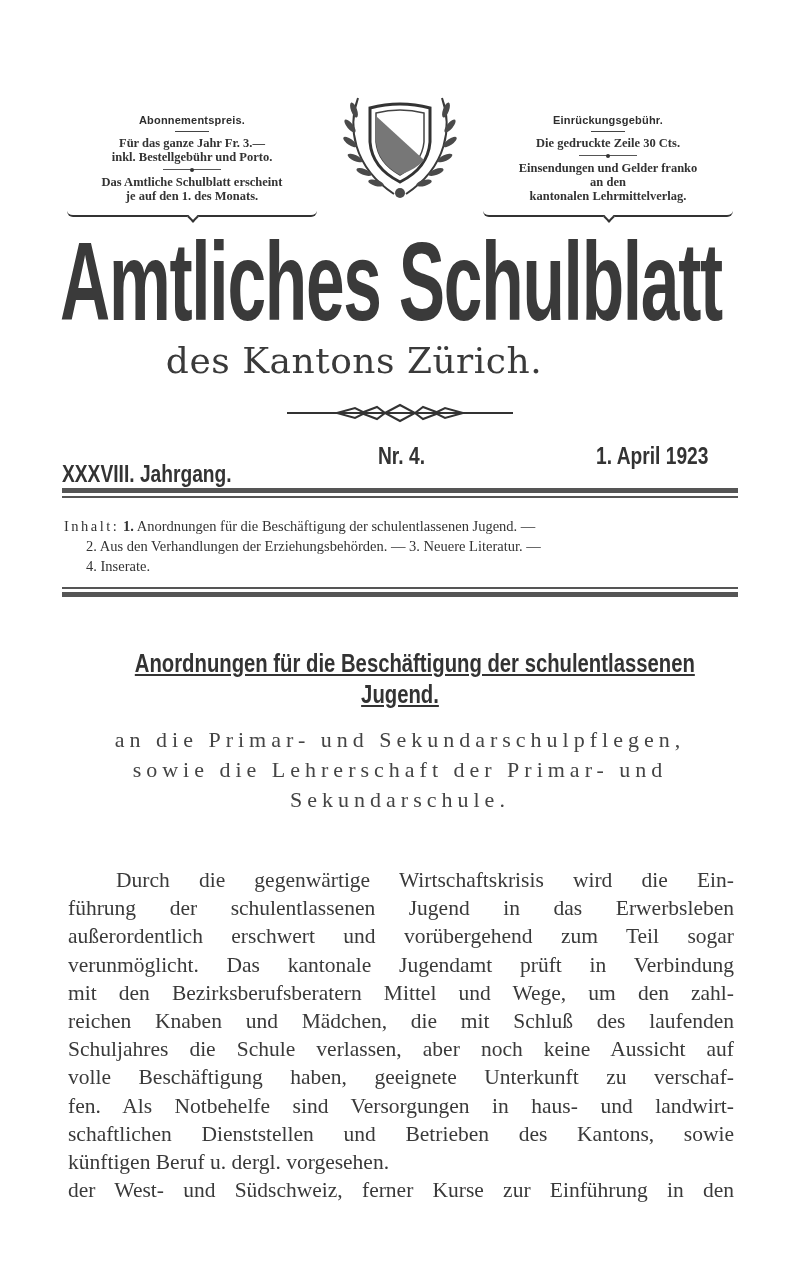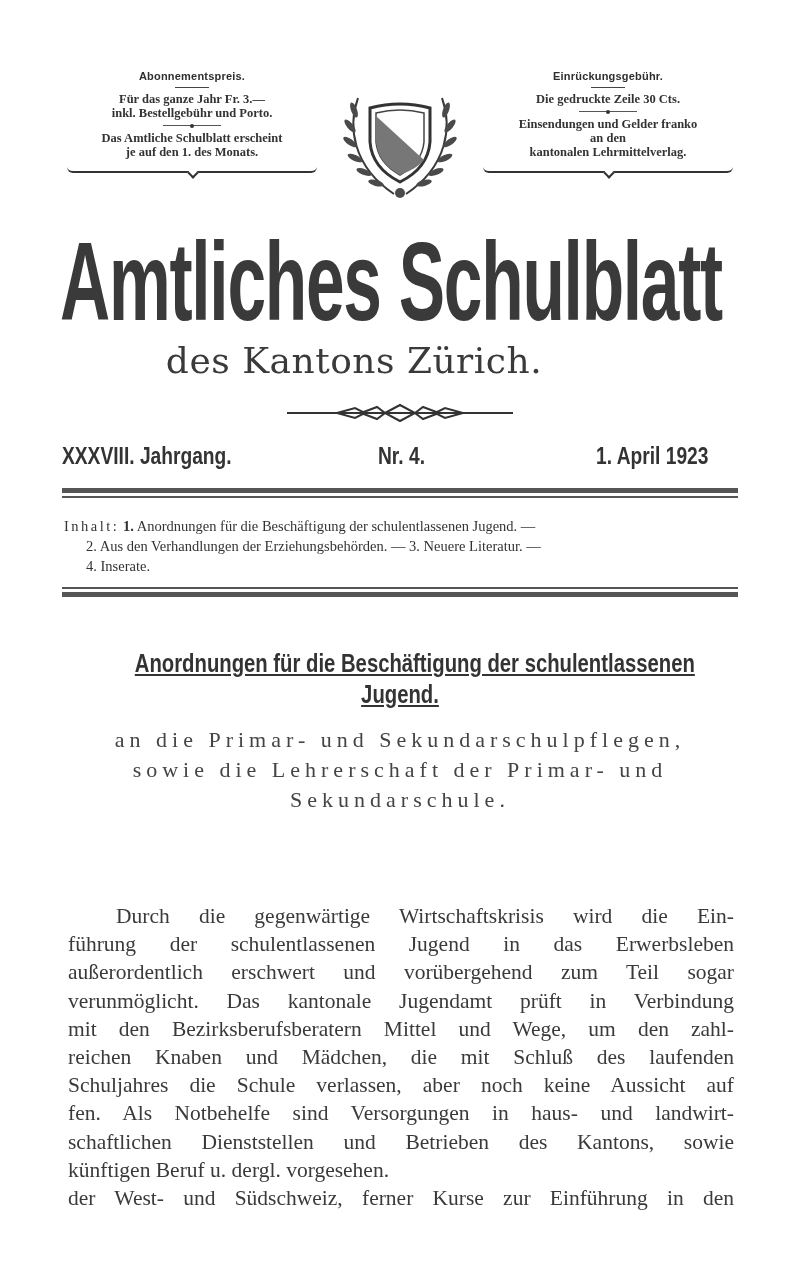--- a/index.html
+++ b/index.html
@@ -1,21 +1,21 @@
 <!DOCTYPE html>
 <html><head>
 <meta charset="utf-8">
 <style>
   html, body { margin: 0; padding: 0; }
   body {
     width: 800px; height: 1271px; background: #ffffff; position: relative;
     color: #2e2e2e; font-family: "DejaVu Serif", serif; overflow: hidden;
   }
   .abs { position: absolute; }
-  .sans-bold { font-family: "Liberation Sans", sans-serif; font-weight: bold; }
+  .sans-bold { font-family: "Liberation Sans", sans-serif; font-weight: bold; margin-top: 44px; }
   .cond { font-family: "Liberation Sans", sans-serif; font-weight: bold; display: inline-block; transform-origin: left center; }
 
   
   .hbox { position: absolute; top: 70px; width: 260px; text-align: center; }
   .hbox .title { font-size: 11px; letter-spacing: 0.2px; }
   .hbox .short-rule { width: 34px; height: 1px; background: #444; margin: 5px auto 4px; }
   .hbox .line { font-size: 12.5px; line-height: 14px; font-family: "Liberation Serif", serif; font-weight: bold; color: #333; }
   .dot-rule { position: relative; width: 58px; height: 1px; background: #555; margin: 5px auto 5px; }
   .dot-rule::after { content: ""; position: absolute; left: 50%; top: -1.5px; width: 4px; height: 4px; margin-left: -2px; border-radius: 50%; background: #333; }
   .brace { position: relative; width: 250px; height: 6px; margin: 6px auto 0; border-bottom: 2px solid #333; border-radius: 0 0 6px 6px; }
@@ -39,21 +39,21 @@
   .toc .indent { padding-left: 22px; }
   .toc .label { letter-spacing: 2.5px; }
   .toc .lb { font-weight: bold; }
 
   .article-title { left: 60px; width: 680px; top: 648px; text-align: center; color: #333; font-size: 26px; line-height: 31px; text-decoration: underline; }
   .article-title .t { display: block; transform: scaleX(0.78); white-space: nowrap; }
 
   .circular { left: 60px; width: 680px; top: 725px; text-align: center; font-family: "Liberation Serif", serif; font-size: 22px; line-height: 30px; letter-spacing: 5px; color: #444; }
   .circular div { white-space: nowrap; }
 
-  .body-text { left: 68px; width: 666px; top: 866px; font-family: "Liberation Serif", serif; font-size: 21.5px; line-height: 28.2px; color: #3a3a3a; margin-top: 36px; }
+  .body-text { left: 68px; width: 666px; top: 866px; font-family: "Liberation Serif", serif; font-size: 21.5px; line-height: 28.2px; color: #3a3a3a; }
   .body-text .ln { display: block; text-align: justify; text-align-last: justify; white-space: nowrap; }
   .body-text .ln.first { padding-left: 48px; }
   .body-text .ln.last { text-align-last: left; }
 </style>
 </head>
 <body>
 
 <div class="hbox" style="left:62px;">
   <div class="title sans-bold">Abonnementspreis.</div>
   <div class="short-rule"></div>
@@ -116,21 +116,21 @@
     <g fill="none" stroke="#333" stroke-width="2">
       <path d="M52 10 L70 5 L80 10 L70 15 Z"></path>
       <path d="M76 10 L92 4 L100 10 L92 16 Z"></path>
       <path d="M100 10 L115 2 L130 10 L115 18 Z"></path>
       <path d="M130 10 L138 4 L154 10 L138 16 Z"></path>
       <path d="M150 10 L160 5 L178 10 L160 15 Z"></path>
     </g>
   </svg>
 </div>
 
-<div class="abs issue-row" style="left:62px;">
+<div class="abs issue-row" style="left:62px;margin-top:18px;">
   <span class="cond">XXXVIII. Jahrgang.</span>
 </div>
 <div class="abs issue-row" style="left:378px;">
   <span class="cond">Nr. 4.</span>
 </div>
 <div class="abs issue-row" style="left:596px;">
   <span class="cond">1. April 1923</span>
 </div>
 
 <div class="rule-thick" style="top:488px;"></div>
@@ -169,17 +169,18 @@
 </div>
 
 <div class="abs body-text">
   <span class="ln first">Durch die gegenwärtige Wirtschaftskrisis wird die Ein-</span>
   <span class="ln">führung der schulentlassenen Jugend in das Erwerbsleben</span>
   <span class="ln">außerordentlich erschwert und vorübergehend zum Teil sogar</span>
   <span class="ln">verunmöglicht. Das kantonale Jugendamt prüft in Verbindung</span>
   <span class="ln">mit den Bezirksberufsberatern Mittel und Wege, um den zahl-</span>
   <span class="ln">reichen Knaben und Mädchen, die mit Schluß des laufenden</span>
   <span class="ln">Schuljahres die Schule verlassen, aber noch keine Aussicht auf</span>
+  <span class="ln">volle Beschäftigung haben, geeignete Unterkunft zu verschaf-</span>
   <span class="ln">fen. Als Notbehelfe sind Versorgungen in haus- und landwirt-</span>
   <span class="ln">schaftlichen Dienststellen und Betrieben des Kantons, sowie</span>
   <span class="ln last">künftigen Beruf u. dergl. vorgesehen.</span>
   <span class="ln">der West- und Südschweiz, ferner Kurse zur Einführung in den</span>
 </div>
 
 </body></html>

